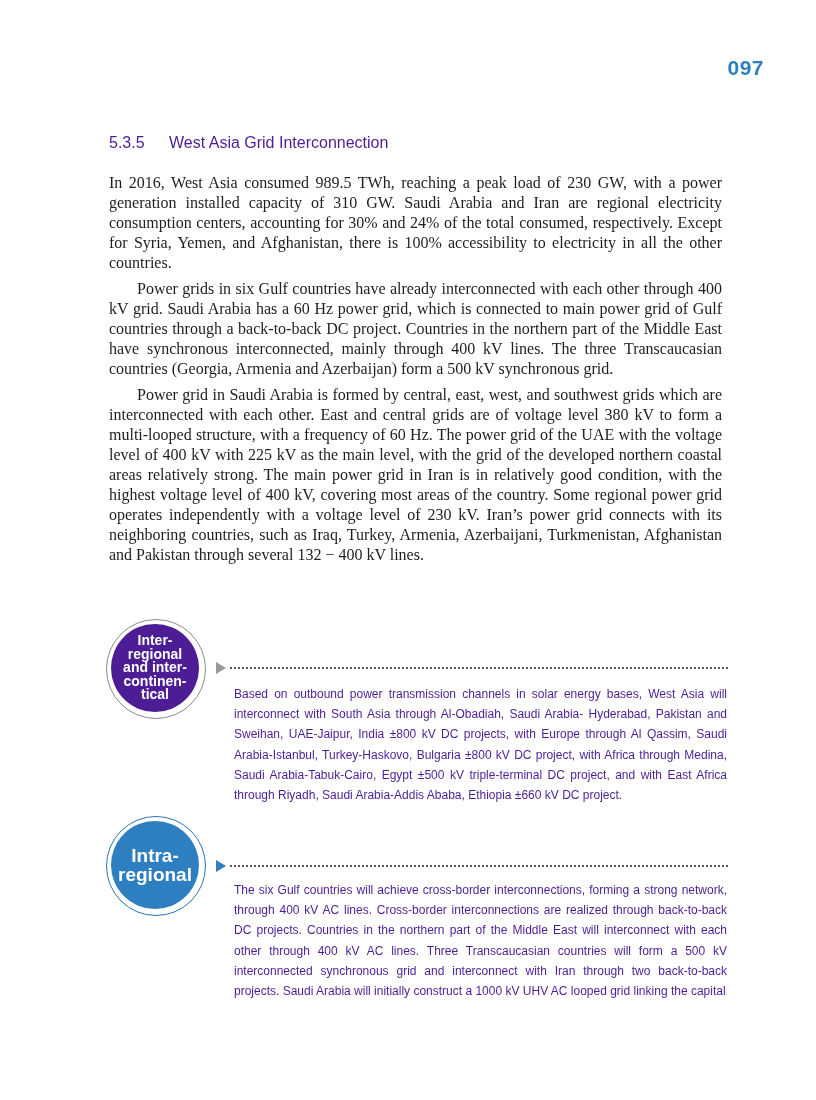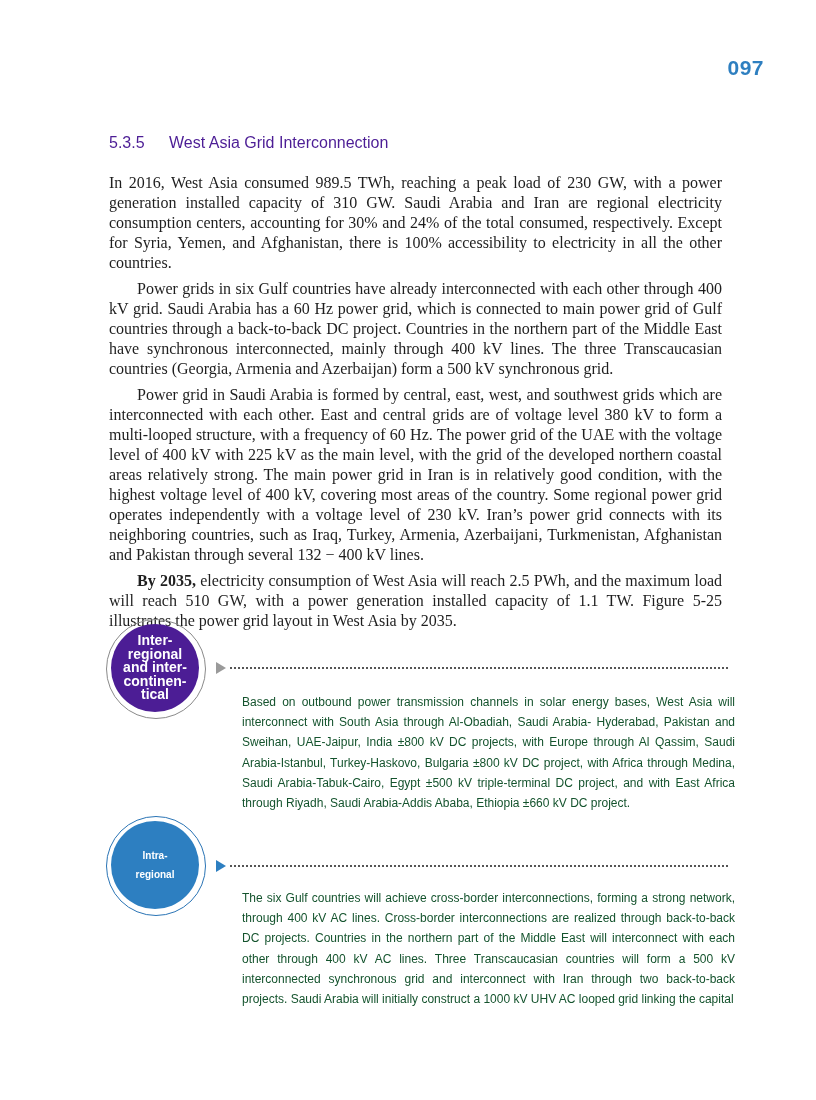--- a/index.html
+++ b/index.html
@@ -31,53 +31,52 @@
   }
   .circle-inner {
     position: absolute; left: 5px; top: 5px; width: 88px; height: 88px;
     border-radius: 50%; display: flex; align-items: center; justify-content: center;
     text-align: center; color: #fff; font-family: "Liberation Sans", sans-serif;
     font-weight: bold; font-size: 14px; line-height: 13.5px;
   }
   .block.inter .circle-outer { border-color: #8a8a8a; }
   .block.inter .circle-inner { background: #4c1d95; }
   .block.intra .circle-outer { border-color: #2a74b5; }
-  .block.intra .circle-inner { background: #2d7fc1; font-size: 10px; line-height: 19px; }
+  .block.intra .circle-inner { background: #2d7fc1; font-size: 19px; line-height: 19px; }
 
   .arrow {
     position: absolute; left: 110px; width: 0; height: 0;
     border-top: 6px solid transparent; border-bottom: 6px solid transparent;
     border-left: 10px solid;
   }
   .block.inter .arrow { border-left-color: #9a9a9a; }
   .block.intra .arrow { border-left-color: #2d7fc1; }
   .dots {
     position: absolute; left: 124px; right: 2px; height: 0;
     border-top: 2px dotted #555;
   }
   .block-text {
     position: absolute; left: 124px; width: 493px;
     font-family: "Liberation Sans", sans-serif; font-size: 12px; line-height: 20.2px;
-    color: #14532d; text-align: justify; margin: 12px;
+    color: #4c1d95; text-align: justify; margin: 4px;
   }
 </style>
 </head>
 <body>
 
 <div class="page-number">097</div>
 
 <div class="section-heading">
   <span class="num">5.3.5</span><span>West Asia Grid Interconnection</span>
 </div>
 
 <div class="body-text">
   <p>In 2016, West Asia consumed 989.5 TWh, reaching a peak load of 230 GW, with a power generation installed capacity of 310 GW. Saudi Arabia and Iran are regional electricity consumption centers, accounting for 30% and 24% of the total consumed, respectively. Except for Syria, Yemen, and Afghanistan, there is 100% accessibility to electricity in all the other countries.</p>
   <p class="indent">Power grids in six Gulf countries have already interconnected with each other through 400 kV grid. Saudi Arabia has a 60 Hz power grid, which is connected to main power grid of Gulf countries through a back-to-back DC project. Countries in the northern part of the Middle East have synchronous interconnected, mainly through 400 kV lines. The three Transcaucasian countries (Georgia, Armenia and Azerbaijan) form a 500 kV synchronous grid.</p>
   <p class="indent">Power grid in Saudi Arabia is formed by central, east, west, and southwest grids which are interconnected with each other. East and central grids are of voltage level 380 kV to form a multi-looped structure, with a frequency of 60 Hz. The power grid of the UAE with the voltage level of 400 kV with 225 kV as the main level, with the grid of the developed northern coastal areas relatively strong. The main power grid in Iran is in relatively good condition, with the highest voltage level of 400 kV, covering most areas of the country. Some regional power grid operates independently with a voltage level of 230 kV. Iran’s power grid connects with its neighboring countries, such as Iraq, Turkey, Armenia, Azerbaijani, Turkmenistan, Afghanistan and Pakistan through several 132 − 400 kV lines.</p>
-  <p class="indent"><b>By 2035,</b><span> electricity consumption of West Asia will reach 2.5 PWh, and the maximum load will reach 510 GW, with a power generation installed capacity of 1.1 TW. Figure 5-25 illustrates the power grid layout in West Asia by 2035.</span></p>
 </div>
 
 <div class="block inter" style="top:619px;">
   <div class="circle-outer"></div>
   <div class="circle-inner" style="white-space:pre-line;">Inter-
 regional
 and inter-
 continen-
 tical</div>
   <div class="arrow" style="top:43px;"></div>

